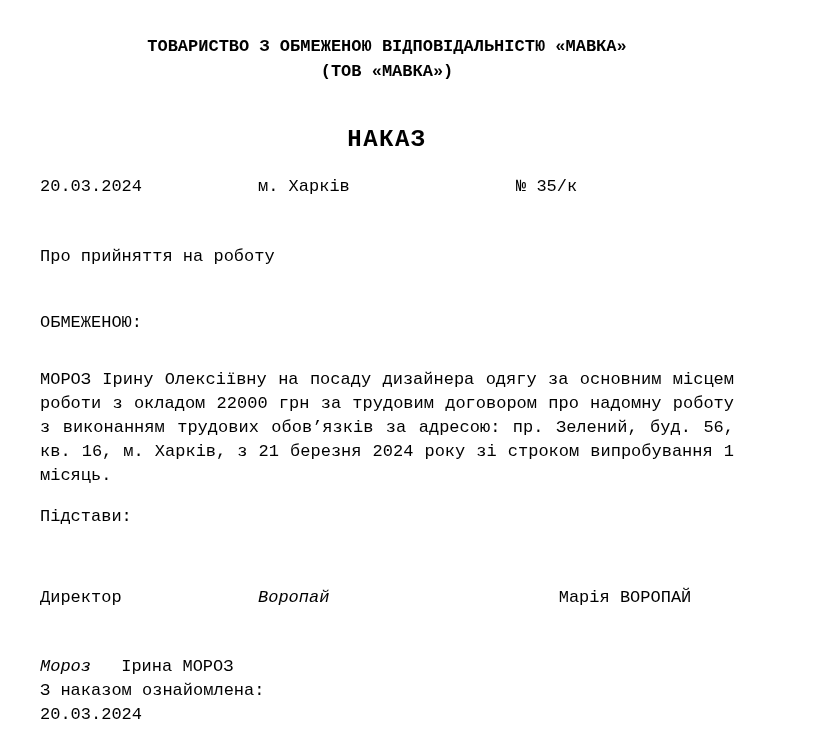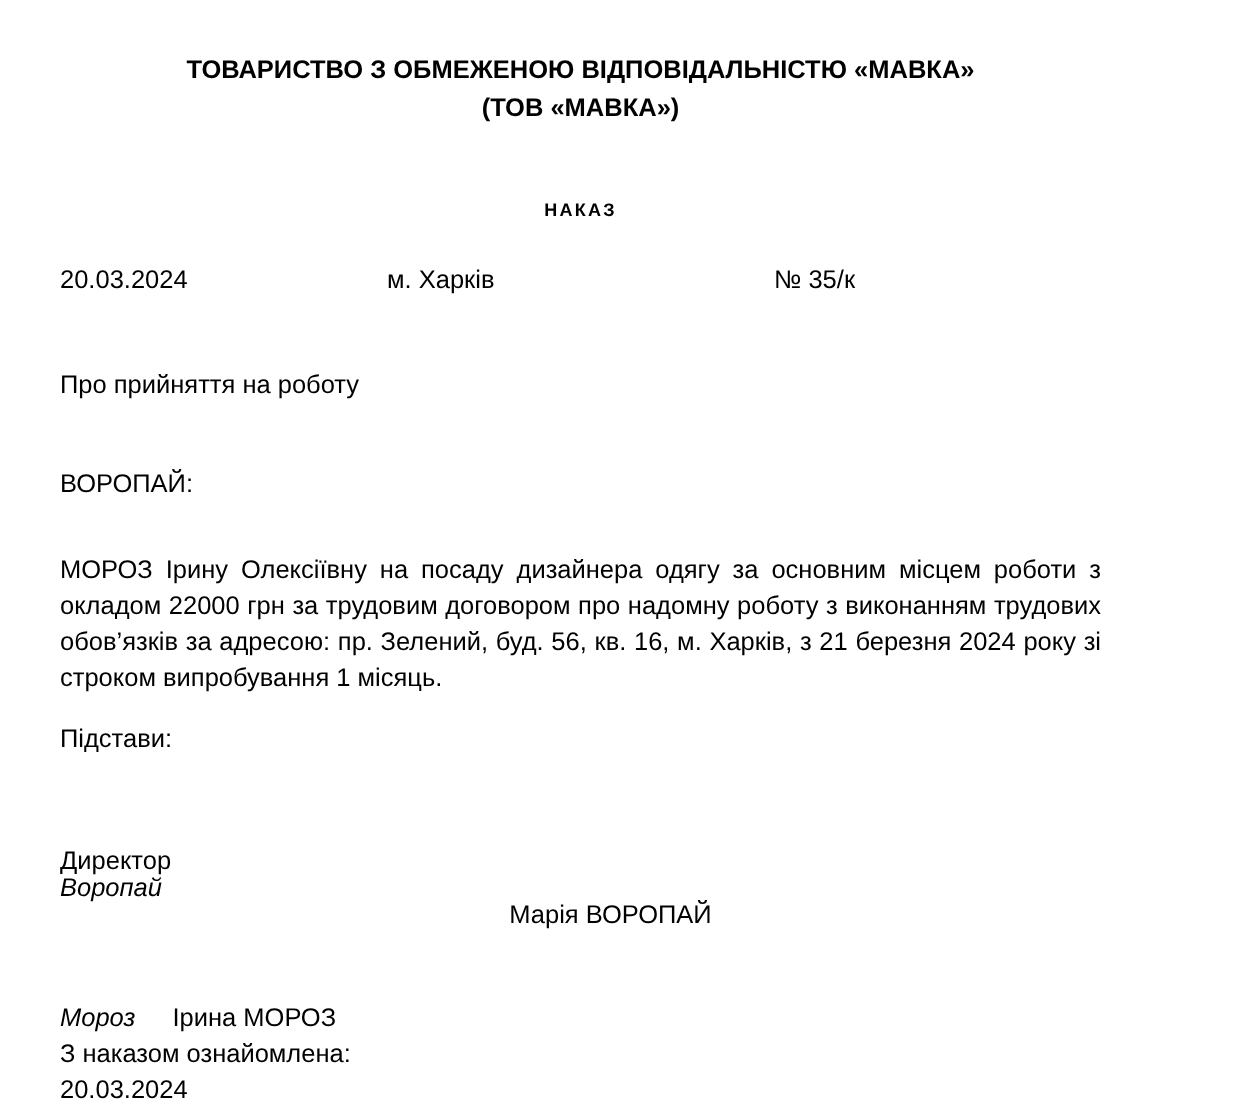--- a/index.html
+++ b/index.html
@@ -9,33 +9,33 @@
     background: #ffffff;
   }
   .page {
     position: relative;
     width: 774px;
     height: 739px;
     box-sizing: border-box;
     padding: 34px 40px 0 40px;
     background: #ffffff;
     color: #000000;
-    font-family: Liberation Sans, sans-serif;
+    font-family: Liberation Mono, monospace;
     font-size: 17px;
     overflow: hidden;
   }
   .company {
     text-align: center;
     font-weight: bold;
     line-height: 25px;
   }
   .doc-title {
     margin: 45px 0 0 0;
     text-align: center;
-    font-size: 12px;
+    font-size: 24px;
     font-weight: bold;
     letter-spacing: 1.5px;
     line-height: 22px;
   }
   .meta-row {
     display: flex;
     margin-top: 27px;
     line-height: 18px;
   }
   .meta-row .col-left   { flex: 1; text-align: left; }
@@ -63,21 +63,20 @@
     white-space: nowrap;
     margin-right: 6px;
   }
   .grounds-items > div {
     white-space: nowrap;
   }
   .sign-row {
     display: flex;
     margin-top: 60px;
     line-height: 18px;
-    flex-direction: column;
   }
   .sign-row .col-left   { flex: 1; text-align: left; }
   .sign-row .col-center { flex: 1; text-align: left; }
   .sign-row .col-right  { flex: 1; text-align: center; padding-left: 40px; box-sizing: border-box; }
   .script {
     font-style: italic;
   }
   .ack {
     margin-top: 48px;
     line-height: 24px;
@@ -99,21 +98,21 @@
   <div class="doc-title">НАКАЗ</div>
 
   <div class="meta-row">
     <span class="col-left">20.03.2024</span>
     <span class="col-center">м. Харків</span>
     <span class="col-right">№ 35/к</span>
   </div>
 
   <p class="subject">Про прийняття на роботу</p>
 
-  <p class="directive">ВОРОПАЙ:</p>
+  <p class="directive">ОБМЕЖЕНОЮ:</p>
 
   <p class="body-text">МОРОЗ Ірину Олексіївну на посаду дизайнера одягу за основним місцем роботи з окладом 22000 грн за трудовим договором про надомну роботу з виконанням трудових обов’язків за адресою: пр. Зелений, буд. 56, кв. 16, м. Харків, з 21 березня 2024 року зі строком випробування 1 місяць.</p>
 
   <div class="grounds">
     <span class="grounds-label">Підстави:</span>
   </div>
 
   <div class="sign-row">
     <span class="col-left">Директор</span>
     <span class="col-center script">Воропай</span>

